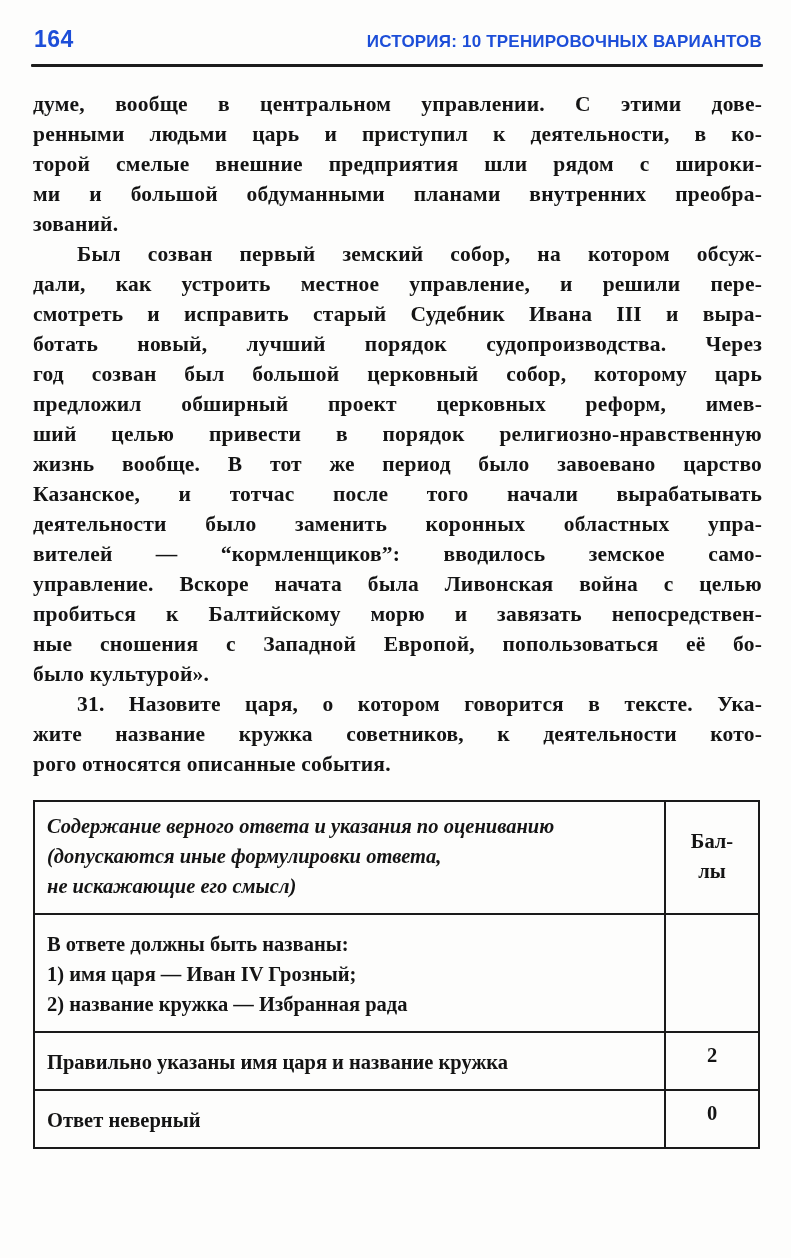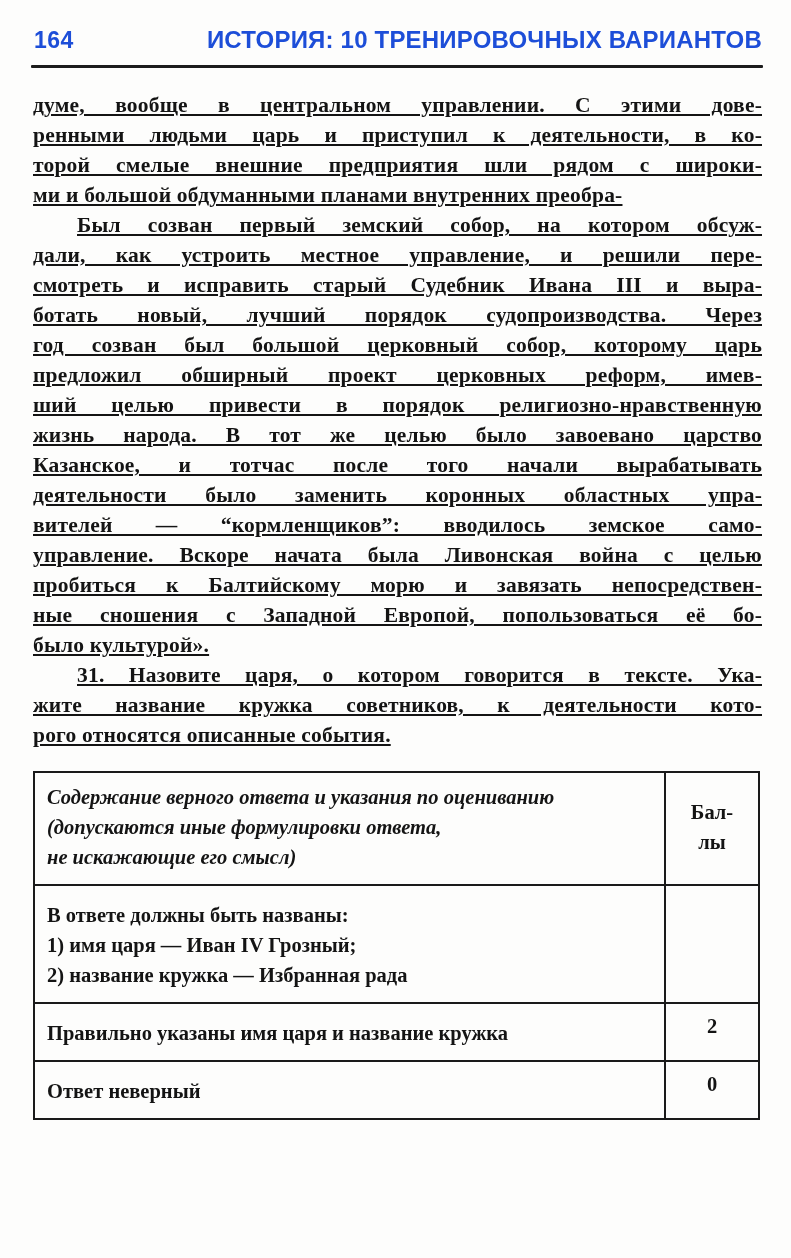--- a/index.html
+++ b/index.html
@@ -24,21 +24,21 @@
     padding: 26px 29px 0 34px;
     font-family: "Liberation Sans", sans-serif;
     font-weight: bold;
     color: #1d4ed8;
   }
   .page-num {
     font-size: 23px;
     letter-spacing: 0.5px;
   }
   .running-title {
-    font-size: 24px;
+    font-size: 17px;
     letter-spacing: 0.2px;
   }
   .head-rule {
     height: 3px;
     background: #1c1c1c;
     margin: 11px 28px 0 31px;
     border-radius: 1px;
   }
   
   .content {
@@ -48,21 +48,20 @@
     font-size: 21.5px;
     color: #141414;
   }
   .para { margin: 0; }
   .para .line {
     line-height: 30px;
     text-align: justify;
     text-align-last: justify;
     letter-spacing: 0.2px;
     white-space: nowrap;
-    text-decoration: underline;
   }
   .para .line:last-child {
     text-align-last: left;
   }
   .para.indent .line:first-child {
     text-indent: 44px;
   }
   
   .scoring-table {
     border-collapse: collapse;
@@ -117,31 +116,32 @@
 
   <div class="head-rule"></div>
 
   <main class="content">
 
     <div class="para no-indent">
         <div class="line">думе, вообще в центральном управлении. С этими дове-</div>
         <div class="line">ренными людьми царь и приступил к деятельности, в ко-</div>
         <div class="line">торой смелые внешние предприятия шли рядом с широки-</div>
         <div class="line">ми и большой обдуманными планами внутренних преобра-</div>
+        <div class="line">зований.</div>
       </div>
 
     <div class="para indent">
         <div class="line">Был созван первый земский собор, на котором обсуж-</div>
         <div class="line">дали, как устроить местное управление, и решили пере-</div>
         <div class="line">смотреть и исправить старый Судебник Ивана III и выра-</div>
         <div class="line">ботать новый, лучший порядок судопроизводства. Через</div>
         <div class="line">год созван был большой церковный собор, которому царь</div>
         <div class="line">предложил обширный проект церковных реформ, имев-</div>
         <div class="line">ший целью привести в порядок религиозно-нравственную</div>
-        <div class="line">жизнь народа. В тот же целью было завоевано царство</div>
+        <div class="line">жизнь вообще. В тот же период было завоевано царство</div>
         <div class="line">Казанское, и тотчас после того начали вырабатывать</div>
         <div class="line">деятельности было заменить коронных областных упра-</div>
         <div class="line">вителей — “кормленщиков”: вводилось земское само-</div>
         <div class="line">управление. Вскоре начата была Ливонская война с целью</div>
         <div class="line">пробиться к Балтийскому морю и завязать непосредствен-</div>
         <div class="line">ные сношения с Западной Европой, попользоваться её бо-</div>
         <div class="line">было культурой».</div>
       </div>
 
     <div class="para indent">

